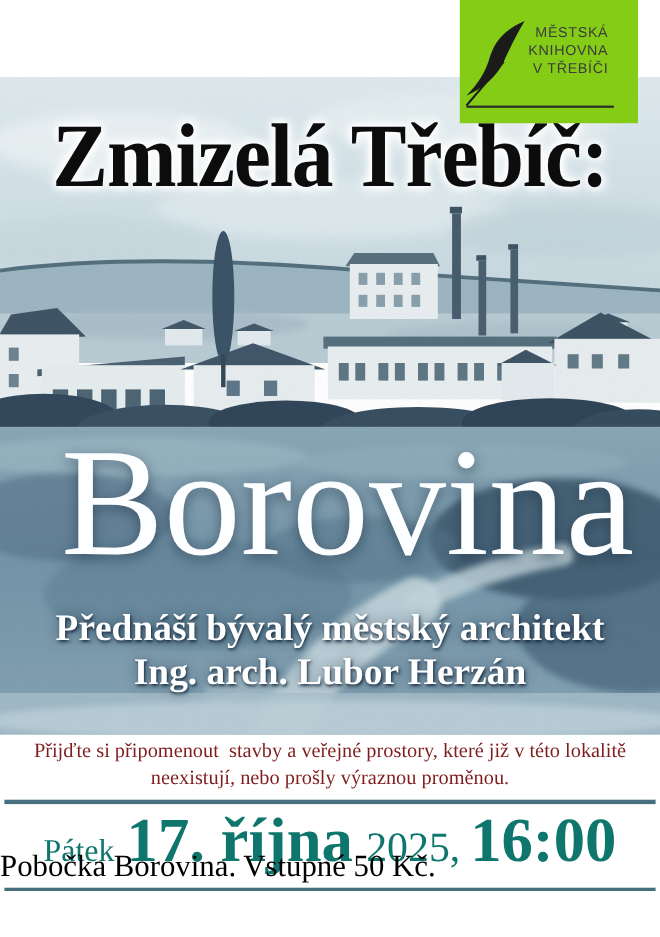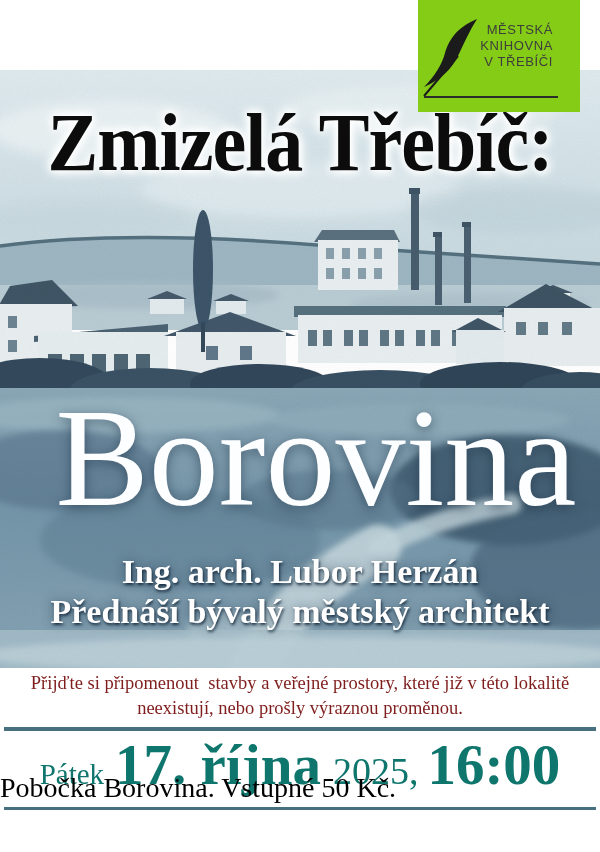--- a/index.html
+++ b/index.html
@@ -215,22 +215,22 @@
       <div>V TŘEBÍČI</div>
     </div>
     <div class="logo-underline"></div>
   </div>
 
   <h1 class="title">Zmizelá Třebíč:</h1>
 
   <h2 class="borovina">Borovina</h2>
 
   <div class="subtitle">
+    <div>Přednáší bývalý městský architekt</div>
     <div>Ing. arch. Lubor Herzán</div>
-    <div>Přednáší bývalý městský architekt</div>
   </div>
 
   <div class="description">
     <div>Přijďte si připomenout  stavby a veřejné prostory, které již v této lokalitě</div>
     <div>neexistují, nebo prošly výraznou proměnou.</div>
   </div>
 
   <div class="rule rule-top"></div>
   <div class="event-line">
     <span class="small day">Pátek</span>

